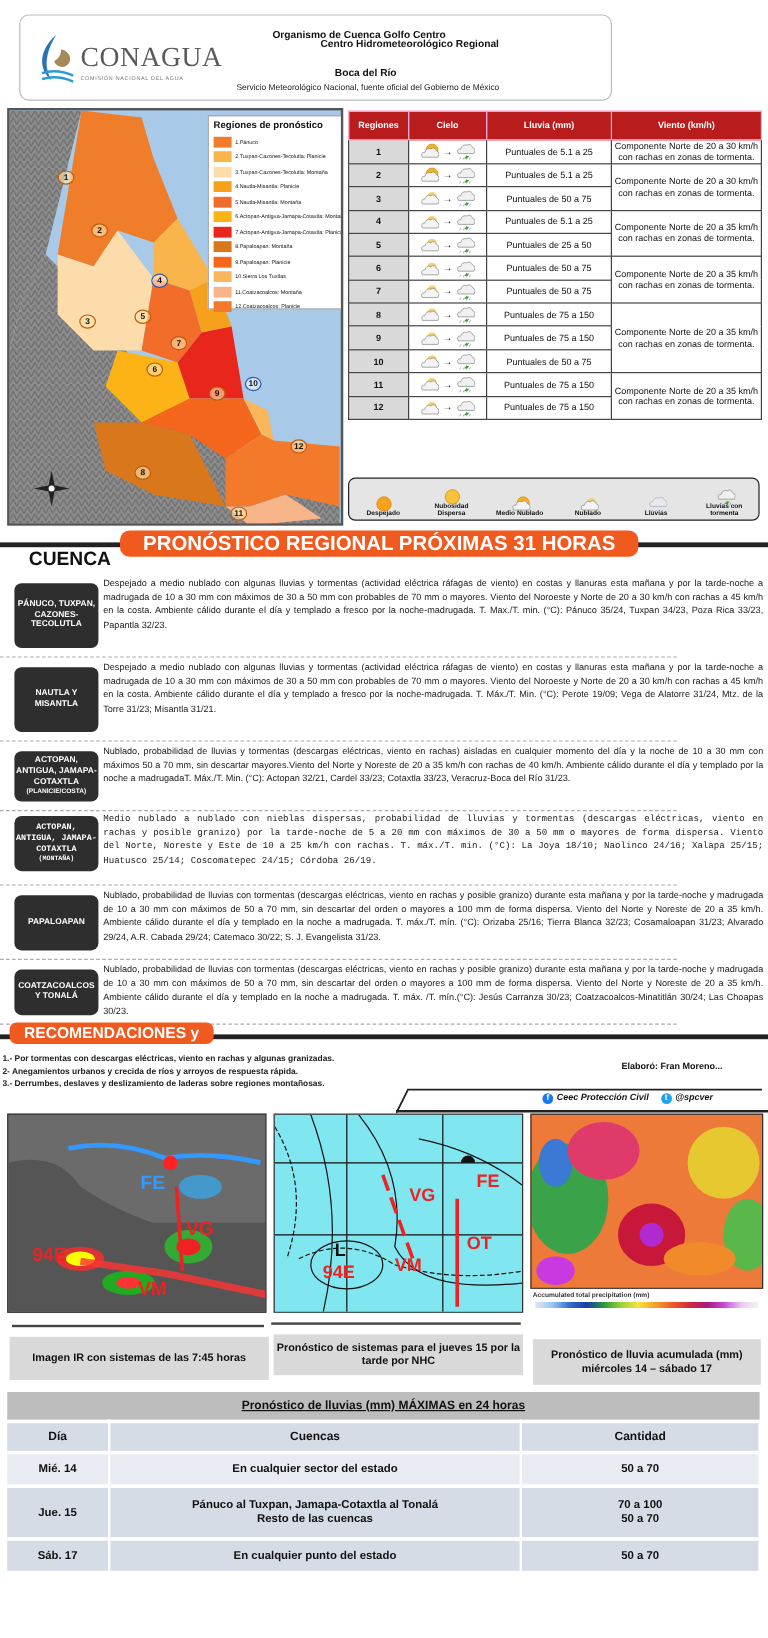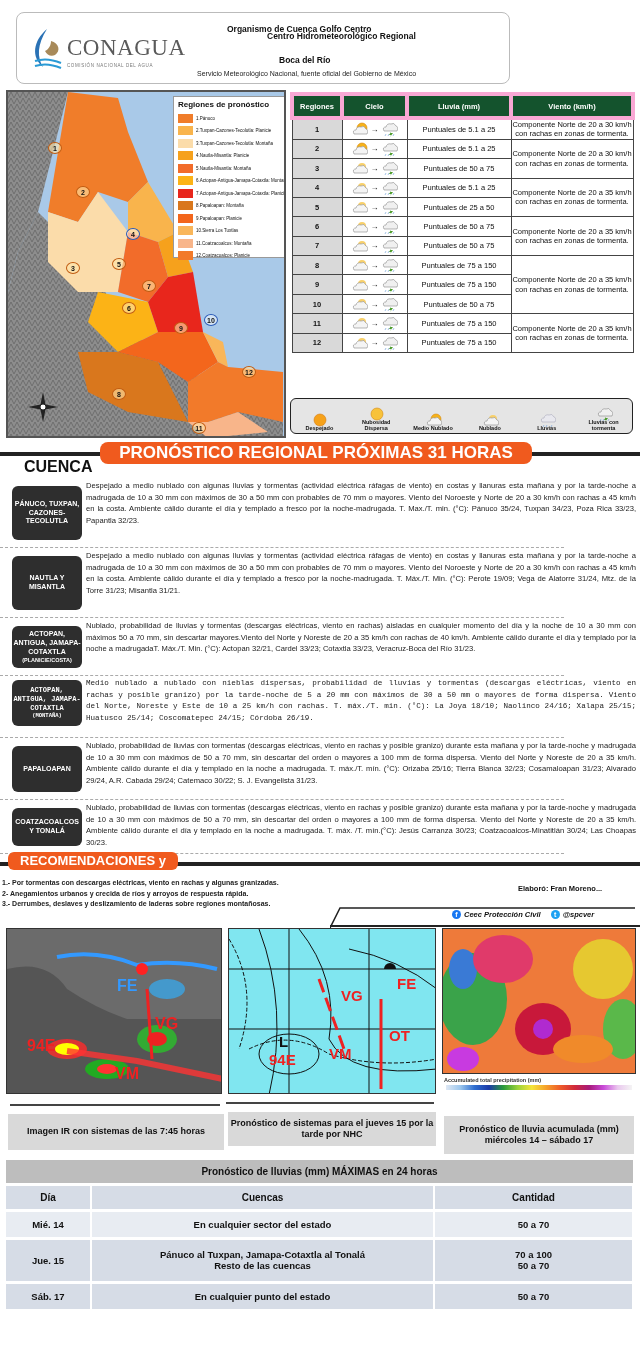--- a/index.html
+++ b/index.html
@@ -22,21 +22,21 @@
   .legend { position: absolute; left: 165px; top: 4px; width: 114px; height: 162px; background: #fff; border: 1px solid #999; padding: 3px 4px; }
   .legend-title { font-size: 8px; font-weight: bold; margin-bottom: 3px; }
   .legend-item { display: flex; align-items: center; height: 12.5px; }
   .legend-sw { width: 15px; height: 9px; margin-right: 3px; flex: none; }
   .legend-lbl { font-size: 4.5px; white-space: nowrap; }
   .map-num { position: absolute; width: 14px; height: 12px; border-radius: 50%; border: 1px solid #c05a10; font-size: 7px; font-weight: bold; text-align: center; line-height: 11px; background: rgba(255,230,170,0.6); }
   .map-num.blue { border-color: #2a5ab8; background: rgba(255,255,255,0.5); }
 
   
   .rtable { position: absolute; left: 290px; top: 92px; width: 345px; border-collapse: collapse; font-size: 7.5px; }
-  .rtable th { background: #14532d; color: #fff; font-size: 7.5px; height: 24px; border: 4px solid #f9a8d4; font-weight: bold; }
+  .rtable th { background: #b91c1c; color: #fff; font-size: 7.5px; height: 24px; border: 1px solid #f9a8d4; font-weight: bold; }
   .rtable td { border: 1px solid #444; text-align: center; height: 19.4px; }
   .rtable td.reg { background: #d9d9d9; font-weight: bold; width: 50px; }
   .rtable td.cielo { width: 65px; }
   .rtable td.lluvia { width: 104px; }
   .rtable td.viento { line-height: 1.25; }
   .sky { display: flex; align-items: center; justify-content: center; gap: 3px; }
   .sky .arr { font-size: 8px; }
   .ic { display: inline-block; width: 16px; height: 14px; position: relative; }
 
   
@@ -61,21 +61,21 @@
   .elab { position: absolute; left: 518px; top: 884px; font-size: 7.5px; font-weight: bold; }
   .social { position: absolute; left: 452px; top: 910px; font-size: 7.5px; font-weight: bold; font-style: italic; display: flex; gap: 10px; align-items: center; }
   .social .dot { display: inline-block; width: 9px; height: 9px; border-radius: 50%; color: #fff; font-size: 7px; text-align: center; line-height: 9px; font-style: normal; margin-right: 3px; }
 
   .img-box { position: absolute; top: 928px; height: 166px; border: 1px solid #333; overflow: hidden; }
   .cap { position: absolute; top: 1114px; height: 36px; background: #d9d9d9; font-size: 9px; font-weight: bold; text-align: center; display: flex; align-items: center; justify-content: center; line-height: 1.25; }
   .hr { position: absolute; height: 1.5px; background: #444; }
 
   
   .rain { position: absolute; left: 6px; top: 1160px; width: 628px; border-collapse: collapse; font-size: 9.5px; }
-  .rain .title td { background: #bdbdbd; font-weight: bold; text-align: center; height: 24px; font-size: 10px; border-bottom: 3px solid #fff; }
+  .rain .title td { background: #bdbdbd; font-weight: bold; text-align: center; height: 24px; font-size: 10px; border-bottom: 3px solid #fff; text-decoration: underline; }
   .rain th { background: #d6dce6; height: 26px; font-size: 10px; border-right: 2px solid #fff; border-bottom: 3px solid #fff; }
   .rain td.c { text-align: center; font-weight: bold; border-right: 2px solid #fff; border-bottom: 3px solid #fff; }
   .rain tr.odd td.c { background: #e8ecf2; }
   .rain tr.even td.c { background: #d6dce6; }
 </style>
 </head>
 <body>
 
 <div class="hdr">
   <div class="logo">

